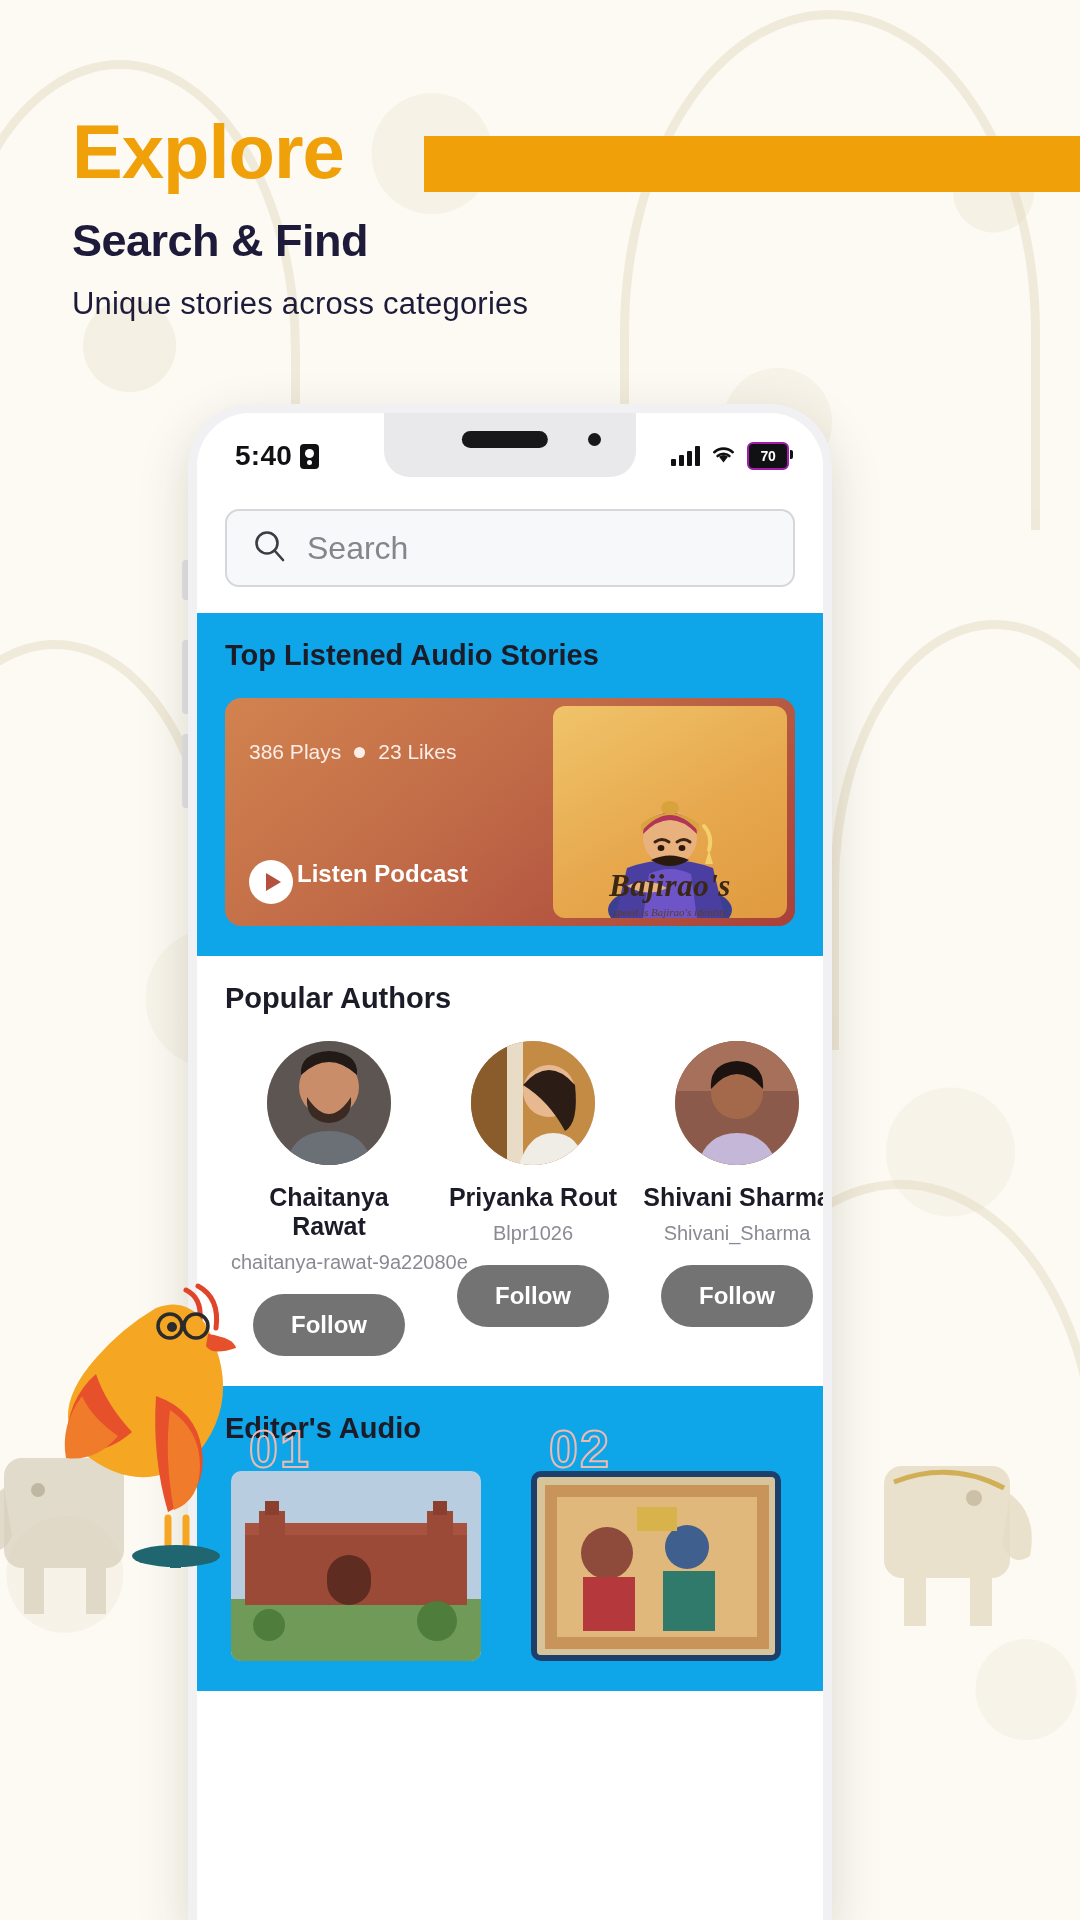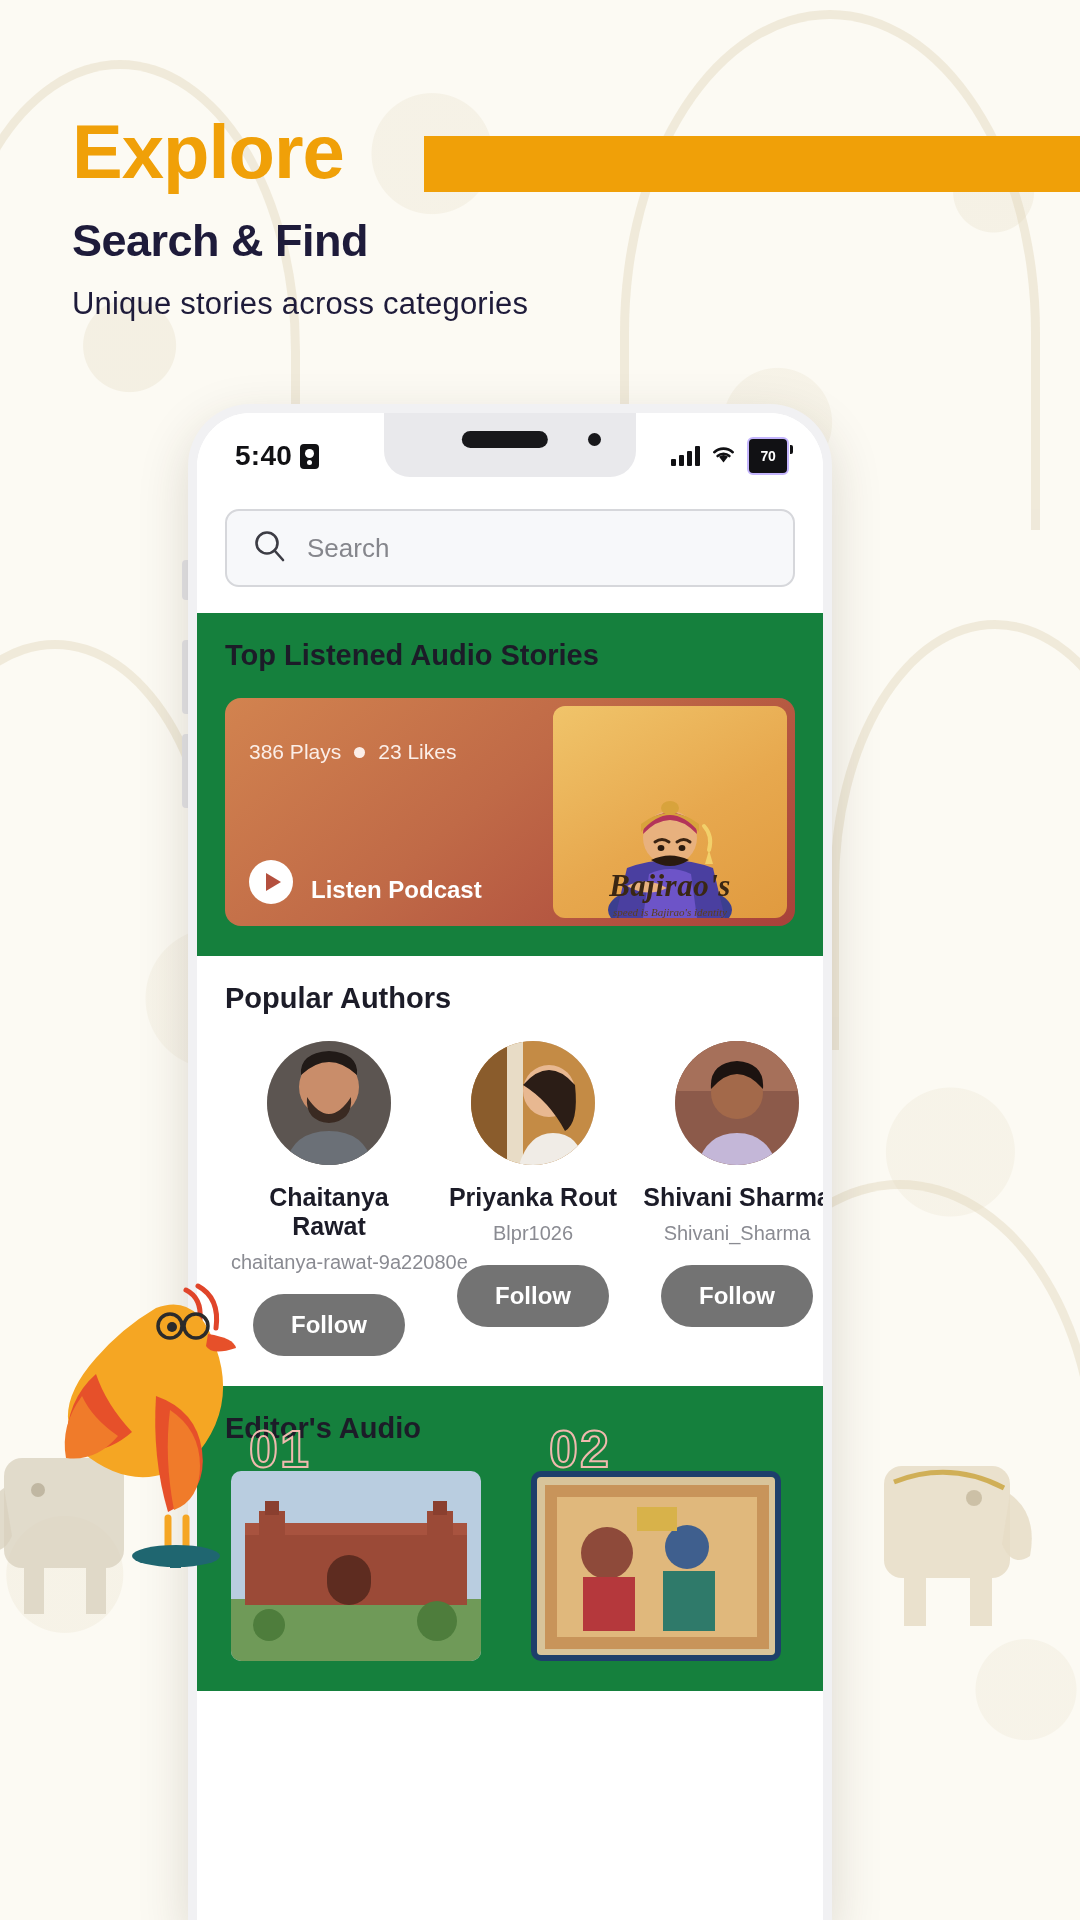--- a/index.html
+++ b/index.html
@@ -113,61 +113,61 @@
     content: ""; position: absolute; left: 5px; top: 5px;
     width: 9px; height: 9px; border-radius: 50%;
     background: #fff; box-shadow: 0 9px 0 -2px #fff;
   }
   .status-right { display: flex; align-items: center; gap: 11px; z-index: 2; }
   .sig-bars { display: flex; align-items: flex-end; gap: 3px; height: 20px; }
   .sig-bars i { width: 5px; background: #111114; border-radius: 1px; display: block; }
   .sig-bars i:nth-child(1){height:7px;} .sig-bars i:nth-child(2){height:11px;}
   .sig-bars i:nth-child(3){height:15px;} .sig-bars i:nth-child(4){height:20px;}
   .batt {
-    width: 42px; height: 38px; border: 2px solid #c4b5fd; border-radius: 6px;
+    width: 42px; height: 28px; border: 2px solid #a21caf; border-radius: 6px;
     position: relative; background:#111114;
     display:flex; align-items:center; justify-content:center;
   }
   .batt span { font-size: 14px; font-weight: 700; color: #fff; letter-spacing:-.3px;}
   .batt:after {
     content:""; position:absolute; right:-6px; top:6px; width:3px; height:9px;
     background:#111114; border-radius:0 2px 2px 0;
   }
 
   
   .search-section { background: #ffffff; padding: 18px 28px 26px; }
   .search-box {
     height: 78px; border: 2px solid #d6d7db; border-radius: 14px;
     background: #f7f8fa; display: flex; align-items: center; gap: 20px;
     padding: 0 26px;
   }
-  .search-placeholder { font-size: 26px; color: #85868c; }
+  .search-placeholder { font-size: 32px; color: #85868c; }
 
   .scroll-body { background: #f3f4f6; }
-  .section { background: #15803d; padding: 26px 28px 30px; }
+  .section { background: #0ea5e9; padding: 26px 28px 30px; }
   .section.white { background: #ffffff; }
   .section-title { font-size: 29px; font-weight: 700; color: #1c1c28; margin-bottom: 26px; }
 
   
   .podcast-card {
     height: 228px; border-radius: 16px;
     background: linear-gradient(140deg,#d2834f 0%, #c06a47 45%, #a8413a 100%);
     display: flex; overflow: hidden; position: relative;
   }
   .pc-left { flex: 1; padding: 26px 22px 22px 24px; display: flex; flex-direction: column; }
   .pc-title {
     font-size: 25px; font-weight: 700; color: #fff; line-height: 1.35;
     font-family: "DejaVu Sans", sans-serif;
   }
   .pc-meta {
     margin-top: 16px; font-size: 21px; color: #fbeee8;
     display: flex; align-items: center; gap: 13px;
   }
   .pc-dot { width: 11px; height: 11px; border-radius: 50%; background: #fbeee8; display:inline-block;}
-  .pc-listen { margin-top: auto; display: flex; align-items: flex-end; gap: 18px; }
+  .pc-listen { margin-top: auto; display: flex; align-items: flex-start; gap: 4px; }
   .play-circle {
     width: 44px; height: 44px; border-radius: 50%; background: #fff;
     display: flex; align-items: center; justify-content: center;
   }
   .play-circle:after {
     content: ""; width: 0; height: 0; margin-left: 4px;
     border-left: 15px solid #b4503e;
     border-top: 9px solid transparent; border-bottom: 9px solid transparent;
   }
   .pc-listen-label { font-size: 24px; font-weight: 600; color: #fff; }

